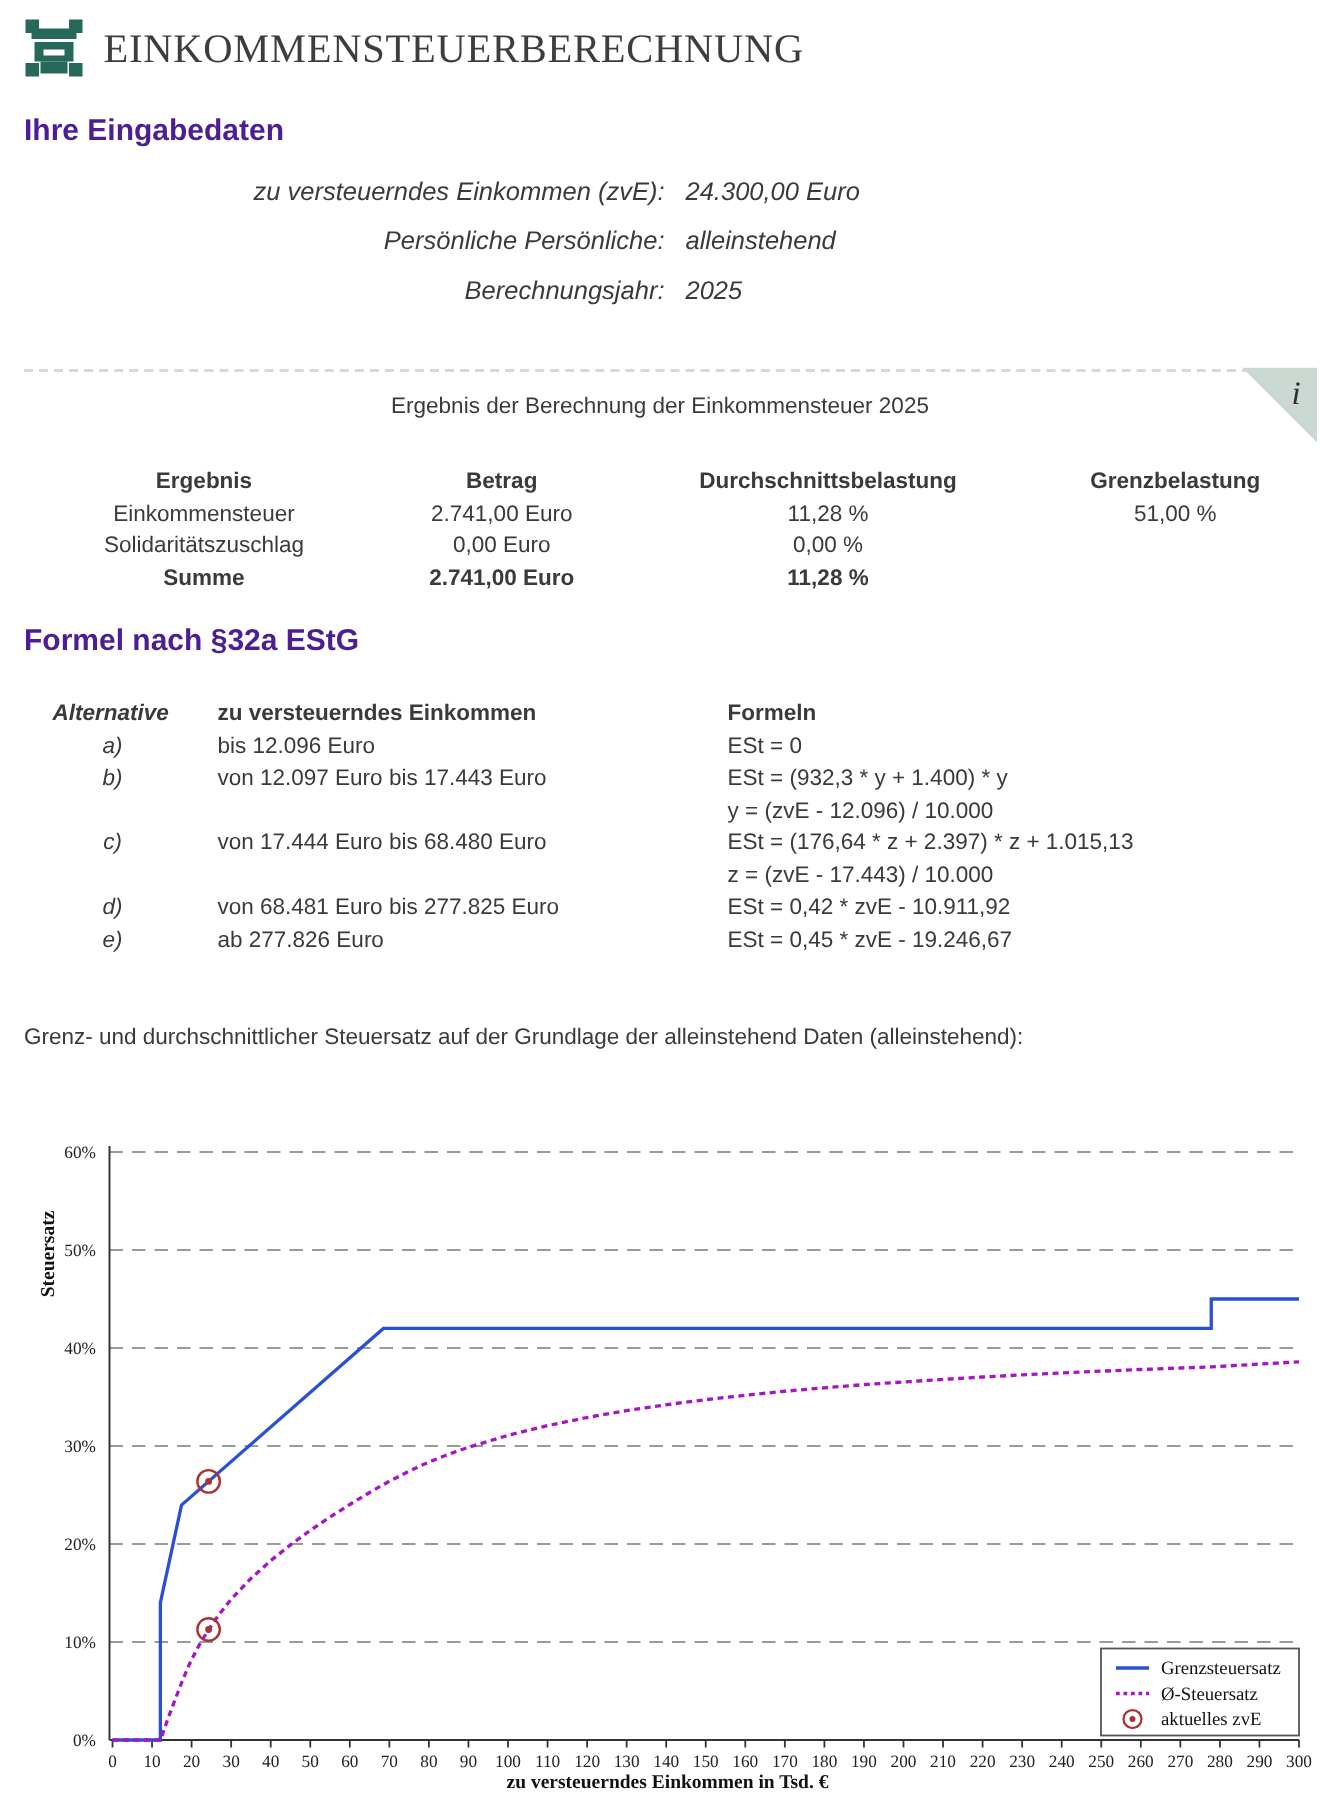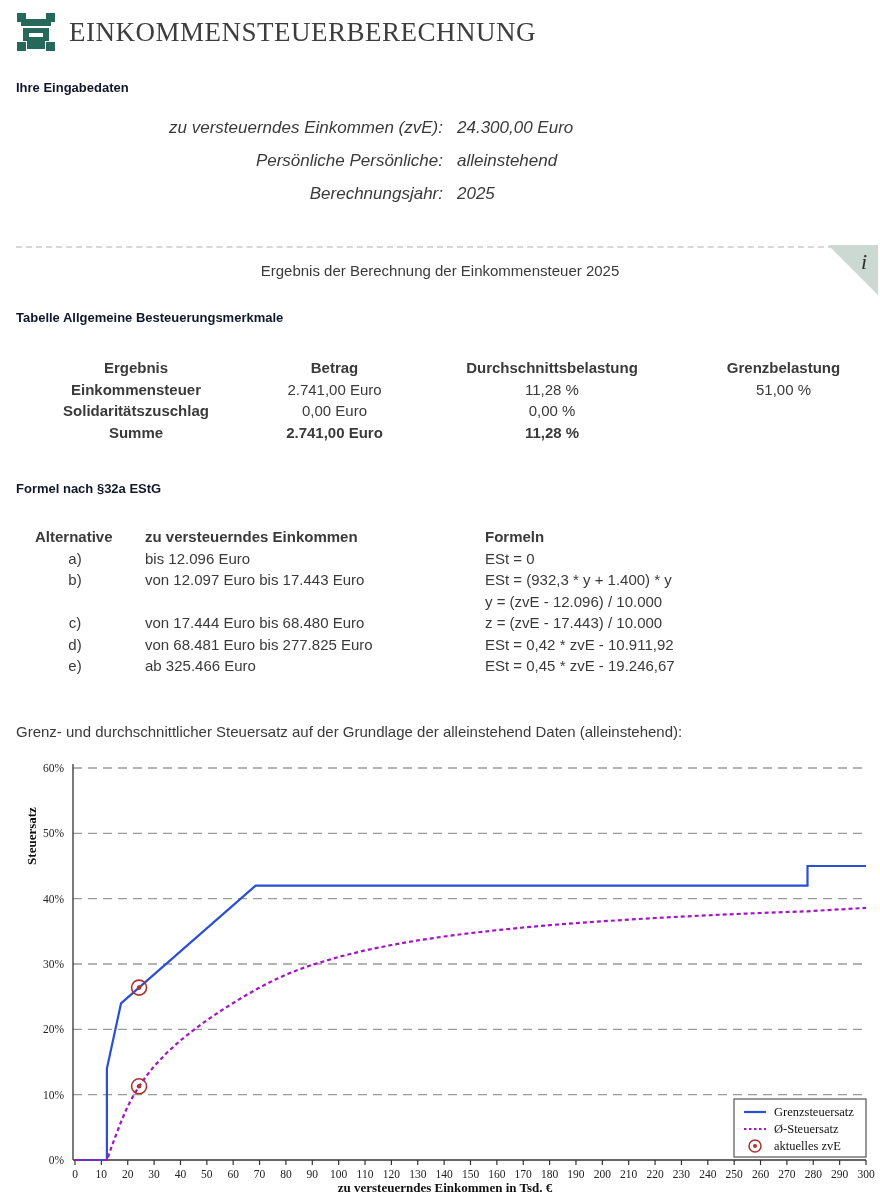--- a/index.html
+++ b/index.html
@@ -9,43 +9,43 @@
   }
   .page{padding:0 16px;}
   
   .hdr{display:flex;align-items:center;gap:13px;padding-top:10px;height:44px;}
   .hdr h1{
     font-family:"Liberation Serif",serif;font-weight:400;font-size:27px;
     color:#3d3d3d;letter-spacing:0.5px;margin:0;white-space:nowrap;
   }
   .logo{width:40px;height:40px;flex:0 0 auto;}
   
-  h2{font-size:13px;font-weight:700;color:#0f172a;margin:0;line-height:21px;}
+  h2{font-size:20px;font-weight:700;color:#4c1d95;margin:0;line-height:21px;}
   .h-eingabe{margin-top:23px;}
   
   .inputs{margin-top:13px;}
   .input-row{display:grid;grid-template-columns:427px 1fr;column-gap:14px;height:33px;align-items:center;font-size:17px;font-style:italic;}
   .input-row .lbl{text-align:right;}
   
   .dotted{border:none;border-top:2px dashed #d8d8d8;margin:36px 0 0 0;}
   .result-note{margin-top:13px;font-size:15px;line-height:20px;text-align:center;}
   
   .info{position:absolute;top:245px;right:2px;width:50px;height:50px;cursor:pointer;}
   
   .h-tabelle{margin-top:26px;}
   .tax-table{margin-top:29px;display:grid;grid-template-columns:240px 157px 278px 185px;font-size:15px;line-height:21.5px;}
   .tax-table .c{text-align:center;}
   .tax-table .hd{font-weight:700;}
-  .tax-table .name{font-weight:700;}
+  .tax-table .name{font-weight:400;}
   .tax-table .total{font-weight:700;}
   
-  .h-formel{margin-top:35px;}
+  .h-formel{margin-top:21px;}
   .formula-table{margin-top:27px;display:grid;grid-template-columns:110px 340px 1fr;font-size:15px;line-height:21.5px;margin-left:19px;}
   .formula-table .hd{font-weight:700;}
-  .formula-table .alt{text-align:center;padding-right:30px;}
+  .formula-table .alt{text-align:center;padding-right:30px;font-style:italic;}
   .formula-table .alt.hd{text-align:left;padding-right:0;}
   
   .chart-title{margin-top:45px;font-size:15px;line-height:20px;}
   .chart-wrap{position:absolute;left:0;top:758px;width:880px;height:442px;}
   svg text.tick{font-family:"Liberation Serif",serif;font-size:11.5px;fill:#222;}
   svg text.axlabel{font-family:"Liberation Serif",serif;font-size:13px;font-weight:700;fill:#111;}
   svg text.leg{font-family:"Liberation Serif",serif;font-size:12.5px;fill:#111;}
 </style>
 </head>
 <body>
@@ -82,21 +82,20 @@
       <div class="input-row">
         <div class="lbl">Berechnungsjahr:</div>
         <div class="val">2025</div>
       </div>
     </div>
 
   <hr class="dotted">
 
   <div class="result-note">Ergebnis der Berechnung der Einkommensteuer 2025</div>
 
-  <h2 class="h-tabelle">Tabelle Allgemeine Besteuerungsmerkmale</h2>
 
   <div class="tax-table">
       <div class="c hd">Ergebnis</div>
       <div class="c hd">Betrag</div>
       <div class="c hd">Durchschnittsbelastung</div>
       <div class="c hd">Grenzbelastung</div>
       <div class="c name">Einkommensteuer</div>
       <div class="c">2.741,00 Euro</div>
       <div class="c">11,28 %</div>
       <div class="c">51,00 %</div>
@@ -123,29 +122,30 @@
       </div>
       <div class="alt">b)</div>
       <div>von 12.097 Euro bis 17.443 Euro</div>
       <div>
         <div>ESt = (932,3 * y + 1.400) * y</div>
         <div>y = (zvE - 12.096) / 10.000</div>
       </div>
       <div class="alt">c)</div>
       <div>von 17.444 Euro bis 68.480 Euro</div>
       <div>
+        <div>ESt = (176,64 * z + 2.397) * z + 1.015,13</div>
         <div>z = (zvE - 17.443) / 10.000</div>
       </div>
       <div class="alt">d)</div>
       <div>von 68.481 Euro bis 277.825 Euro</div>
       <div>
         <div>ESt = 0,42 * zvE - 10.911,92</div>
       </div>
       <div class="alt">e)</div>
-      <div>ab 325.466 Euro</div>
+      <div>ab 277.826 Euro</div>
       <div>
         <div>ESt = 0,45 * zvE - 19.246,67</div>
       </div>
     </div>
 
   <div class="chart-title">Grenz- und durchschnittlicher Steuersatz auf der Grundlage der alleinstehend Daten (alleinstehend):</div>
 
 </div>
 
 <div class="info" title="Info">

